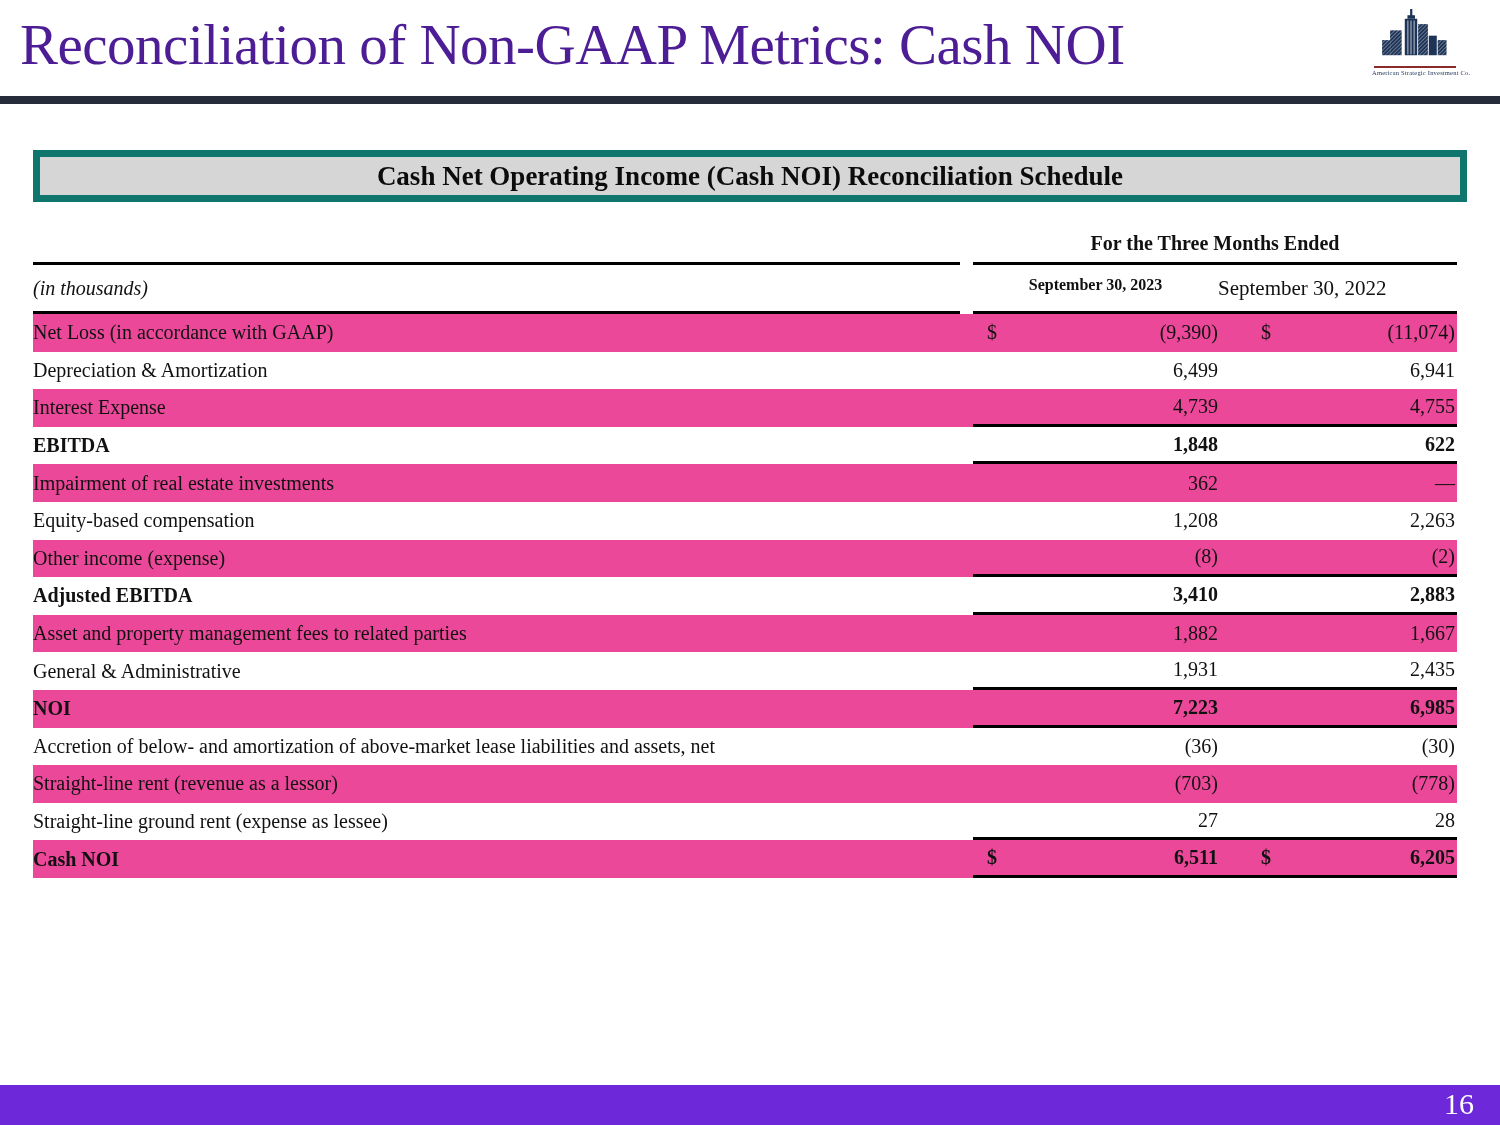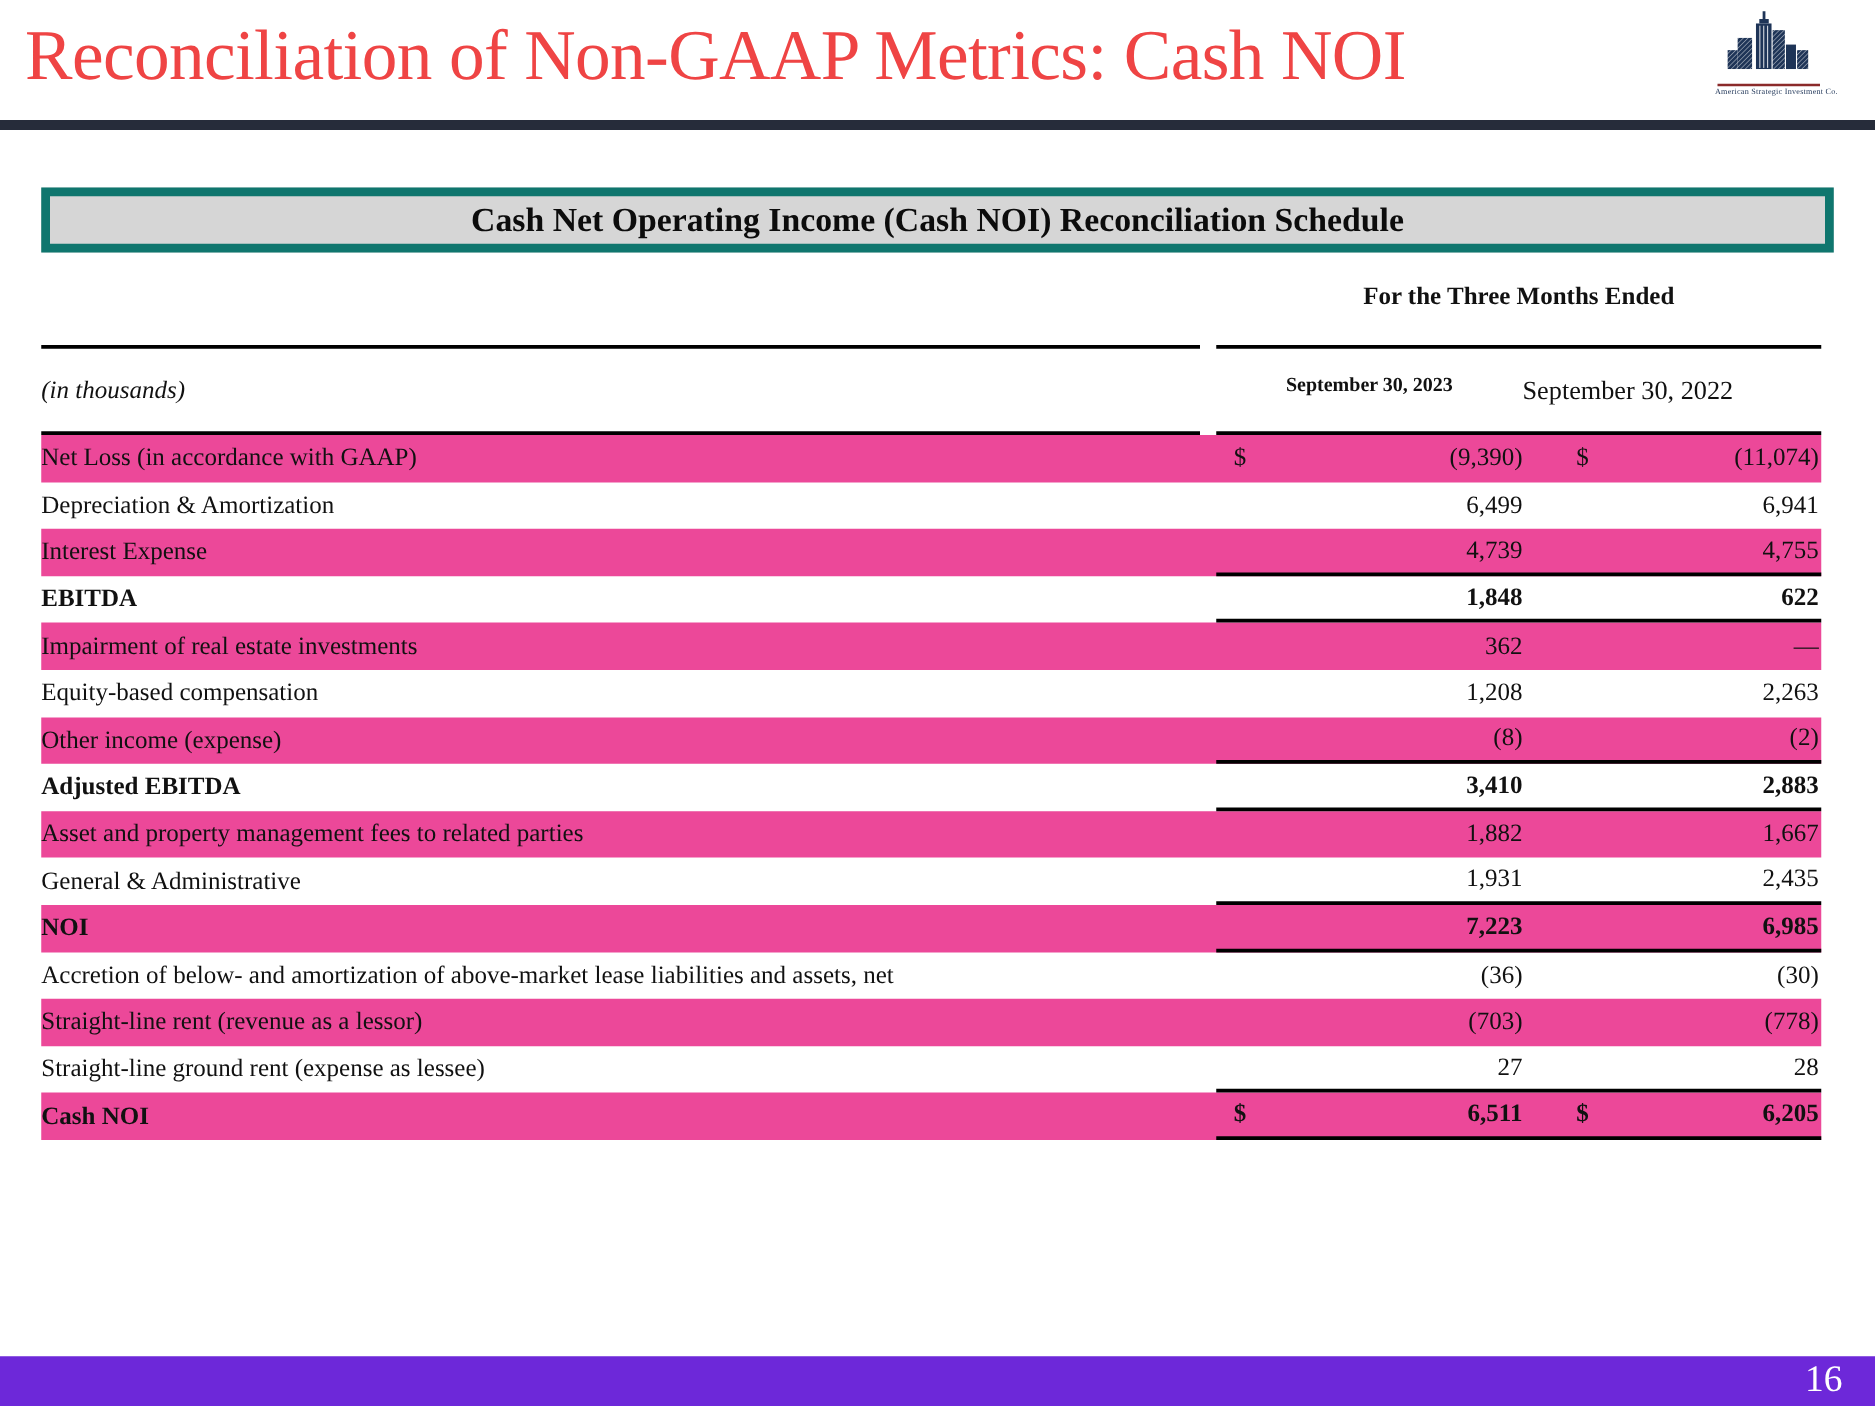--- a/index.html
+++ b/index.html
@@ -3,21 +3,21 @@
 <meta charset="utf-8">
 <style>
   html,body{margin:0;padding:0;}
   body{
     width:1500px;height:1125px;position:relative;background:#ffffff;
     font-family:"Liberation Serif", serif;color:#111111;overflow:hidden;
   }
   
   .slide-title{
     position:absolute;left:20px;top:12px;width:1250px;
-    font-size:57px;line-height:1.15;color:#ef4444;letter-spacing:-0.5px;
+    font-size:57px;line-height:1.15;color:#4c1d95;letter-spacing:-0.5px;
   }
   .logo-wrap{position:absolute;left:1372px;top:6px;width:86px;text-align:center;}
   .logo-caption{
     font-size:6.5px;color:#1e3457;margin-top:1px;white-space:nowrap;
     font-family:"Liberation Serif", serif;letter-spacing:0.2px;
   }
   .logo-redline{height:2px;background:#8b2a2a;margin:2px 2px 0 2px;}
   .top-rule{position:absolute;left:0;top:96px;width:1500px;height:8px;background:#262c3a;}
 
   
@@ -28,24 +28,24 @@
     font-weight:bold;font-size:27px;color:#0c0c0c;
   }
 
   
   .tbl{position:absolute;left:33px;top:226px;width:1424px;font-size:20px;}
   .flexrow{display:flex;}
   .col-label{width:927px;box-sizing:border-box;}
   .col-gap{width:13px;}
   .col-vals{width:484px;display:flex;box-sizing:border-box;}
 
-  .hdr1{height:34px;align-items:flex-start;padding-bottom:16px;}
+  .hdr1{height:34px;align-items:center;padding-bottom:2px;}
   .hdr1 .col-vals{justify-content:center;font-weight:bold;}
   .rule-seg{border-bottom:3.5px solid #000;height:0;}
-  .hdr2{height:66px;align-items:center;}
+  .hdr2{height:46px;align-items:center;}
   .hdr2 .units{font-style:italic;font-size:20px;}
   .hdr2 .half1{width:245px;text-align:center;font-weight:bold;font-size:16px;}
   .hdr2 .half2{width:239px;text-align:left;font-weight:normal;font-size:21px;}
 
   .row{height:37.6px;align-items:center;}
   .row .col-vals{height:100%;align-items:center;}
   .row.stripe{background:#ec4899;}
   .row.total{font-weight:bold;}
   .row.rule .col-vals{border-bottom:3.5px solid #000;}
   .cell-d{width:40px;padding-left:14px;box-sizing:border-box;}

